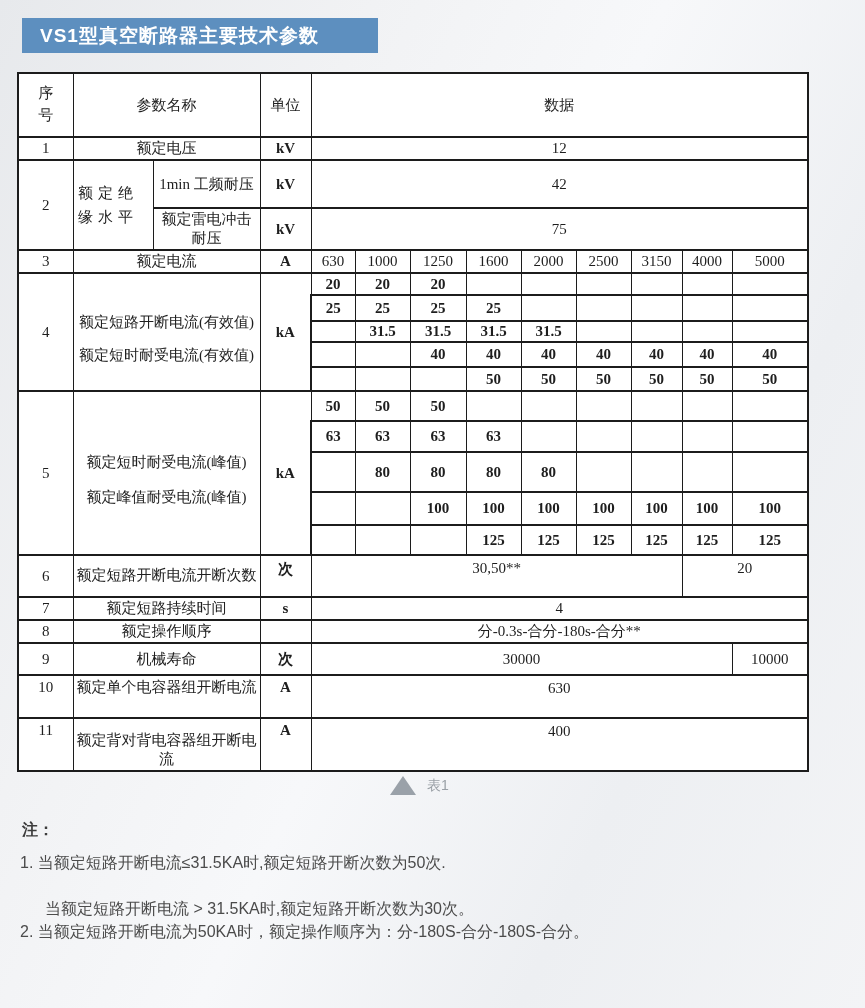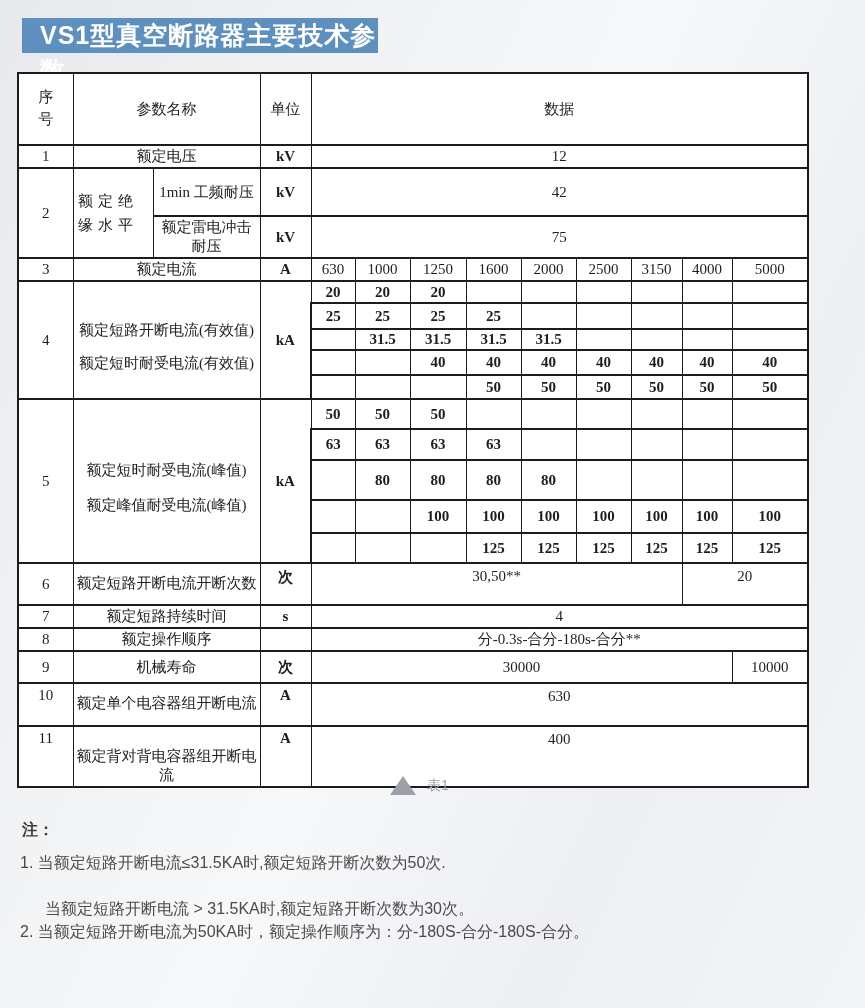--- a/index.html
+++ b/index.html
@@ -4,21 +4,21 @@
 <style>
   html,body{margin:0;padding:0;}
   body{
     width:865px;height:1008px;overflow:hidden;position:relative;
     background:linear-gradient(115deg,#e7e9ec 0%,#f1f2f4 28%,#f7f8fa 50%,#edeff2 74%,#f3f4f6 100%);
     font-family:"Liberation Serif","DejaVu Serif",serif;
   }
   .title-bar{
     position:absolute;left:22px;top:18px;width:356px;height:35px;box-sizing:border-box;
     color:#ffffff;font-family:"Liberation Sans","DejaVu Sans",sans-serif;
-    font-weight:bold;font-size:25px;line-height:35px;padding-left:18px;letter-spacing:1px;
+    font-weight:bold;font-size:19px;line-height:35px;padding-left:18px;letter-spacing:1px;
   }
   .table-wrap{position:absolute;left:17px;top:72px;}
   table.spec{
     border-collapse:collapse;table-layout:fixed;width:790px;background:#ffffff;
     border:2px solid #1c1c1c;
   }
   table.spec td{
     border:1px solid #1c1c1c;border-top-width:2px;border-bottom-width:2px;
     text-align:center;vertical-align:middle;
     font-size:15px;color:#1e1e1e;padding:1px 2px;overflow:hidden;
@@ -65,21 +65,21 @@
         <col style="width:56px">
         <col style="width:55px">
       <col style="width:55px">
         <col style="width:55px">
         <col style="width:51px">
         <col style="width:50px">
         <col style="width:76px">
     </colgroup>
 
     <tbody>
-        <tr style="height:72px">
+        <tr style="height:64px">
       <td><span class="stackv">序号</span></td>
       <td colspan="2" class="vtop">参数名称</td>
       <td class="bL2 bR2">单位</td>
       <td colspan="9" class="vtop">数据</td>
     </tr>
 
     <tr style="height:22px">
       <td>1</td>
       <td colspan="2" class="lbl bL2">额定电压</td>
       <td class="unit bL2 bR2">kV</td>
@@ -263,28 +263,28 @@
     <tr style="height:32px">
       <td>9</td>
       <td colspan="2" class="lbl bL2">机械寿命</td>
       <td class="unit bL2 bR2">次</td>
       <td colspan="8">30000</td>
       <td class="bL2">10000</td>
     </tr>
 
     <tr style="height:43px">
       <td style="vertical-align:top;padding-top:3px">10</td>
-      <td colspan="2" class="lbl bL2" style="vertical-align:top;padding-top:10px">额定单个电容器组开断电流</td>
+      <td colspan="2" class="lbl bL2" style="vertical-align:top;padding-top:2px">额定单个电容器组开断电流</td>
       <td class="unit bL2 bR2" style="vertical-align:top;padding-top:3px">A</td>
       <td colspan="9" style="vertical-align:top;padding-top:4px">630</td>
     </tr>
 
     <tr style="height:42px">
       <td style="vertical-align:top;padding-top:3px">11</td>
-      <td colspan="2" class="lbl bL2" style="vertical-align:top;padding-top:20px">额定背对背电容器组开断电流</td>
+      <td colspan="2" class="lbl bL2" style="vertical-align:top;padding-top:12px">额定背对背电容器组开断电流</td>
       <td class="unit bL2 bR2" style="vertical-align:top;padding-top:3px">A</td>
       <td colspan="9" style="vertical-align:top;padding-top:4px">400</td>
     </tr>
   </tbody>
     </table>
 </div>
 
 <div class="caption">
   <span class="tri-up"></span>
   <span class="caption-label">表1</span>

